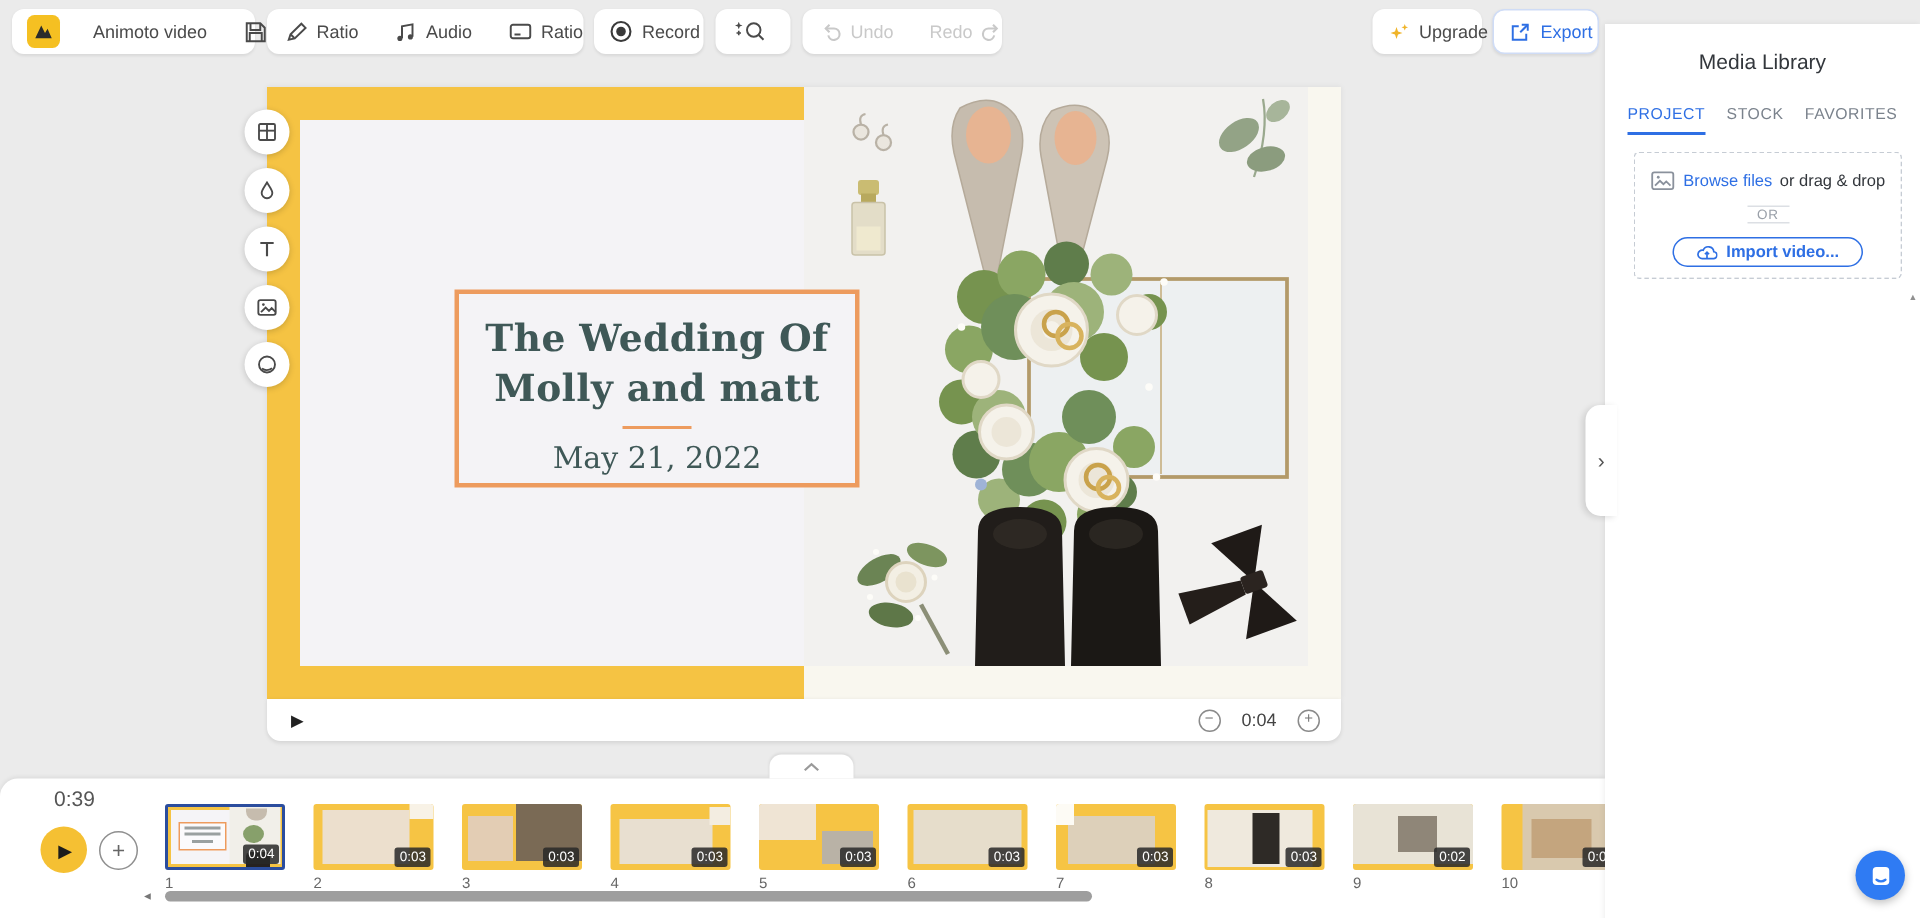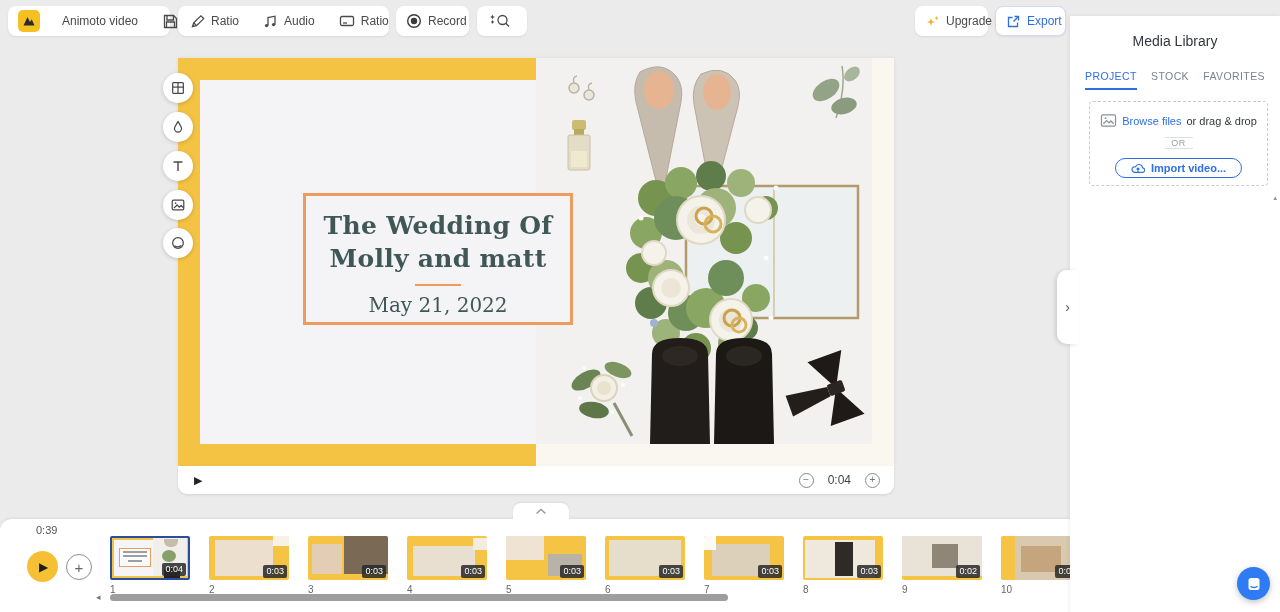--- a/index.html
+++ b/index.html
@@ -50,21 +50,21 @@
              color:#777; cursor:pointer; line-height:1; }
   .pb-time { font-size:12px; color:#444; }
 
   .collapse-up { position:absolute; left:513px; top:503px; width:56px; height:16px; background:#fff;
                  border-radius:8px 8px 0 0; box-shadow:0 -1px 2px rgba(0,0,0,.08);
                  display:flex; align-items:center; justify-content:center; cursor:pointer; z-index:3; }
 
   
   .timeline { position:absolute; left:0; top:519px; width:1070px; height:93px; background:#fff;
               border-radius:12px 0 0 0; box-shadow:0 -1px 3px rgba(0,0,0,.07); overflow:hidden; }
-  .tl-total { position:absolute; left:36px; top:5px; font-size:11px; color:#555; }
+  .tl-total { position:absolute; left:36px; top:5px; font-size:14px; color:#555; }
   .tl-play { position:absolute; left:27px; top:32px; width:31px; height:31px; border-radius:50%;
              background:#f5c033; display:flex; align-items:center; justify-content:center;
              cursor:pointer; }
   .tl-play span { font-size:12px; color:#1c1c1c; margin-left:2px; }
   .tl-add { position:absolute; left:66px; top:35px; width:26px; height:26px; border-radius:50%;
             border:1px solid #8f8f8f; display:flex; align-items:center; justify-content:center;
             font-size:15px; color:#666; cursor:pointer; background:#fff; }
   .thumbs { position:absolute; left:110px; top:17px; display:flex; }
   .thumb-item { width:80px; margin-right:19px; flex:0 0 auto; }
   .thumb { position:relative; width:80px; height:44px; background:#f6c444; border-radius:2px;
@@ -202,20 +202,37 @@
     <div class="tbtn" style="padding:0 12px;">
       <svg width="22" height="16" viewBox="0 0 22 16" fill="none" stroke="#4a4a4a" stroke-width="1.3">
         <path d="M3.5,1.5 L4.2,3.3 L6,4 L4.2,4.7 L3.5,6.5 L2.8,4.7 L1,4 L2.8,3.3 Z" fill="#4a4a4a" stroke="none"></path>
         <path d="M2,9 h3 M3.5,7.5 v3" stroke-width="1.1"></path>
         <circle cx="13.5" cy="7" r="4.5"></circle>
           <path d="M16.8,10.3 L20,13.5"></path>
       </svg>
     </div>
   </div>
 
+  <div class="tgroup" style="left:535px;width:133px;">
+    <div class="tbtn disabled">
+      <svg width="14" height="14" viewBox="0 0 14 14" fill="none" stroke="#c9c9c9" stroke-width="1.4">
+        <path d="M3.5,5 h5.5 a3.8,3.8 0 1 1 -3.8,4.6"></path>
+          <path d="M6,2.5 L3.5,5 L6,7.5"></path>
+      </svg>
+      <span>Undo</span>
+    </div>
+    <div class="tdiv"></div>
+    <div class="tbtn disabled">
+      <span>Redo</span>
+      <svg width="14" height="14" viewBox="0 0 14 14" fill="none" stroke="#c9c9c9" stroke-width="1.4">
+        <path d="M10.5,5 h-5.5 a3.8,3.8 0 1 0 3.8,4.6"></path>
+          <path d="M8,2.5 L10.5,5 L8,7.5"></path>
+      </svg>
+    </div>
+  </div>
 
   <div class="tgroup" style="left:915px;width:73px;">
     <div class="tbtn" style="padding:0 10px;">
       <svg width="15" height="15" viewBox="0 0 15 15">
         <path d="M6,4 L7,7 L10,8 L7,9 L6,12 L5,9 L2,8 L5,7 Z" fill="#f0b429"></path>
         <path d="M11.5,2 L12.1,3.6 L13.7,4.2 L12.1,4.8 L11.5,6.4 L10.9,4.8 L9.3,4.2 L10.9,3.6 Z" fill="#f0b429"></path>
       </svg>
       <span>Upgrade</span>
     </div>
   </div>

